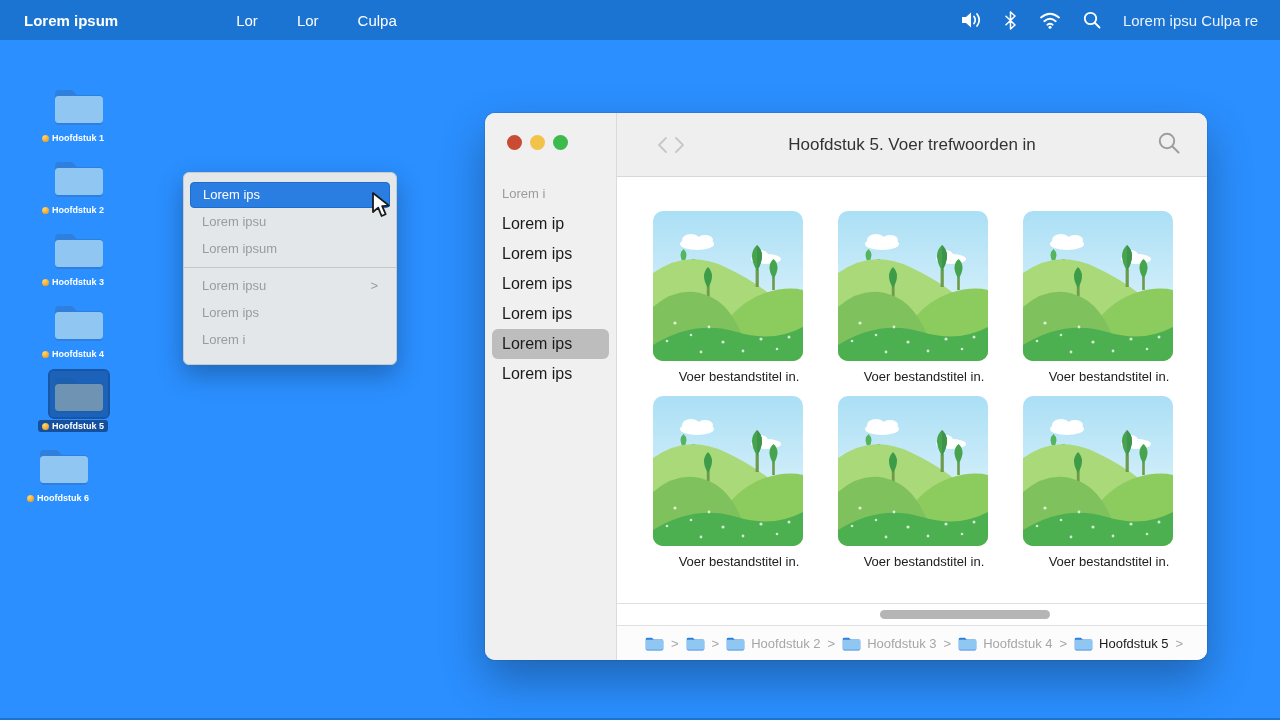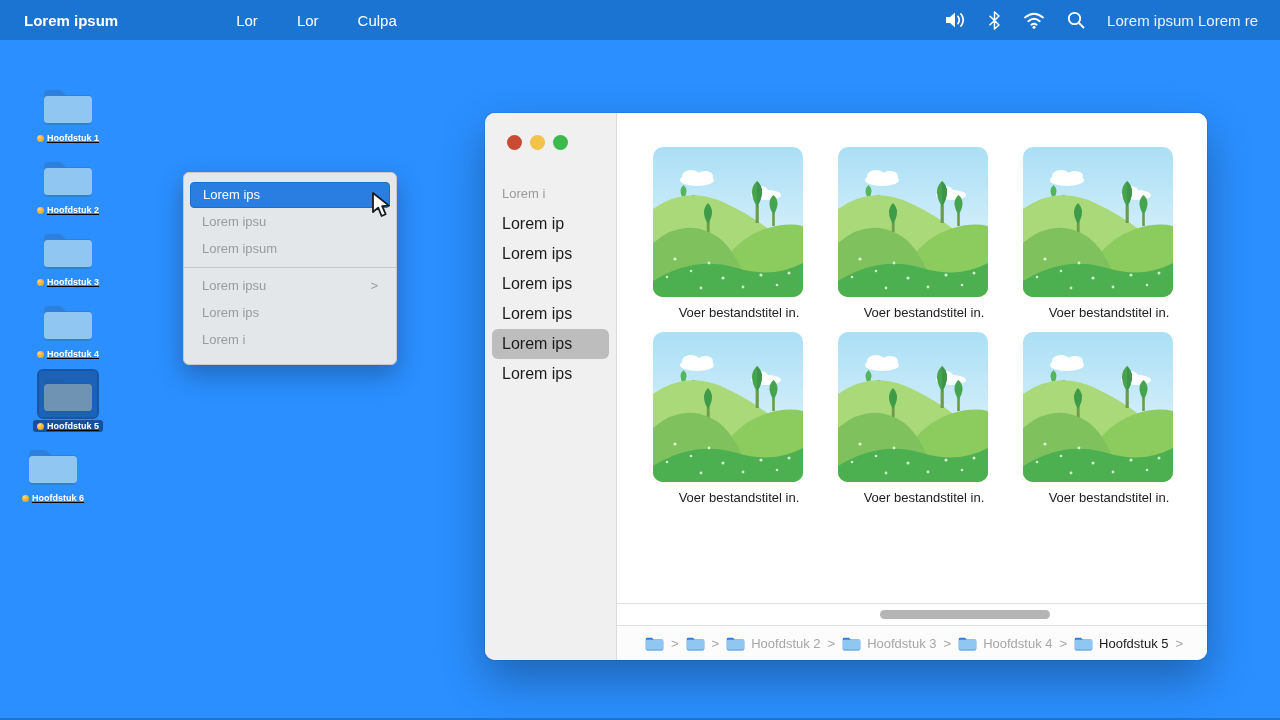--- a/index.html
+++ b/index.html
@@ -12,21 +12,21 @@
              background:#1B74D2; display:flex; align-items:center; color:#fff; z-index:30; }
   .app-title { font-weight:bold; font-size:15px; margin-left:24px; }
   .menus { display:flex; margin-left:112px; gap:27px; font-size:15px; }
   .menu-item { padding:4px 6px; cursor:default; }
   .mb-right { margin-left:auto; display:flex; align-items:center; gap:22px; margin-right:22px; }
   .mb-right svg { display:block; }
   .status-text { font-size:15px; color:#eaf3ff; }
 
   
   .dfolder { position:absolute; width:80px; display:flex; flex-direction:column;
-             align-items:center; cursor:default;text-decoration:underline; }
+             align-items:flex-end; cursor:default; }
   .dfolder .thumb { width:58px; height:46px; padding:3px; border-radius:4px;
                     display:flex; align-items:center; justify-content:center; }
   .dfolder.selected .thumb { background:rgba(10,45,100,.45);
                              outline:2px solid rgba(8,40,95,.55); }
   .dfolder .flabel { margin-top:3px; font-size:9px; font-weight:bold; color:#fff;
                      display:flex; align-items:center; gap:3px; padding:1px 4px;
                      border-radius:3px; white-space:nowrap; }
   .dfolder.selected .flabel { background:#14509E; }
   .dot { width:7px; height:7px; border-radius:50%;
          background:radial-gradient(circle at 35% 30%, #ffd86b, #f0a32a 70%); flex:0 0 auto; }
@@ -117,21 +117,21 @@
         <path d="M2 5.5 Q11 -2 20 5.5 M5.3 9.2 Q11 4.4 16.7 9.2 M8.4 12.8 Q11 10.7 13.6 12.8" stroke="#fff" stroke-width="1.8" stroke-linecap="round"></path>
         <circle cx="11" cy="15.3" r="1.5" fill="#fff"></circle>
       </svg>
     </span>
     <span>
       <svg width="18" height="18" viewBox="0 0 18 18" fill="none">
         <circle cx="7.5" cy="7.5" r="5.7" stroke="#fff" stroke-width="1.8"></circle>
         <path d="M12 12 L16.5 16.5" stroke="#fff" stroke-width="1.8" stroke-linecap="round"></path>
       </svg>
     </span>
-    <span class="status-text">Lorem ipsum Lorem re</span>
+    <span class="status-text">Lorem ipsu Culpa re</span>
   </div>
 </div>
 
 <div id="desktop">
     <div class="dfolder" style="left: 28px; top: 83px;">
       <div class="thumb">
         <svg width="52" height="40" viewBox="0 0 52 40">
     <path d="M2 8 q0 -4 4 -4 h13 l5 5 h22 q4 0 4 4 v22 q0 4 -4 4 H6 q-4 0 -4 -4 Z" fill="#2F80DC"></path>
     <rect x="2" y="10" width="48" height="27" rx="3.5" fill="#8FC6F2"></rect>
   </svg>
@@ -244,20 +244,41 @@
     <div class="side-item">Lorem ip</div>
         <div class="side-item">Lorem ips</div>
         <div class="side-item">Lorem ips</div>
         <div class="side-item">Lorem ips</div>
         <div class="side-item sel">Lorem ips</div>
         <div class="side-item">Lorem ips</div>
       </div>
   </div>
 
   <div class="win-main">
+    <div class="titlebar">
+      <div class="navs">
+        <span>
+          <svg width="11" height="18" viewBox="0 0 11 18" fill="none">
+            <path d="M9 2 L2 9 L9 16" stroke="#C7C7C7" stroke-width="1.8" stroke-linecap="round" stroke-linejoin="round"></path>
+          </svg>
+        </span>
+        <span>
+          <svg width="11" height="18" viewBox="0 0 11 18" fill="none">
+            <path d="M2 2 L9 9 L2 16" stroke="#C7C7C7" stroke-width="1.8" stroke-linecap="round" stroke-linejoin="round"></path>
+          </svg>
+        </span>
+      </div>
+      <div class="win-title">Hoofdstuk 5. Voer trefwoorden in</div>
+      <span class="tb-search">
+        <svg width="24" height="24" viewBox="0 0 24 24" fill="none">
+          <circle cx="10" cy="10" r="7.2" stroke="#9E9E9E" stroke-width="2"></circle>
+          <path d="M15.5 15.5 L21.5 21.5" stroke="#9E9E9E" stroke-width="2" stroke-linecap="round"></path>
+        </svg>
+      </span>
+    </div>
 
     <div class="content" id="file-grid">
         <div class="card">
           <svg class="pic" viewBox="0 0 150 150" preserveAspectRatio="none">
     <defs>
       <linearGradient id="sky" x1="0" y1="0" x2="0" y2="1">
         <stop offset="0" stop-color="#ABDFF5"></stop>
         <stop offset="1" stop-color="#ECF9FD"></stop>
       </linearGradient>
     </defs>

